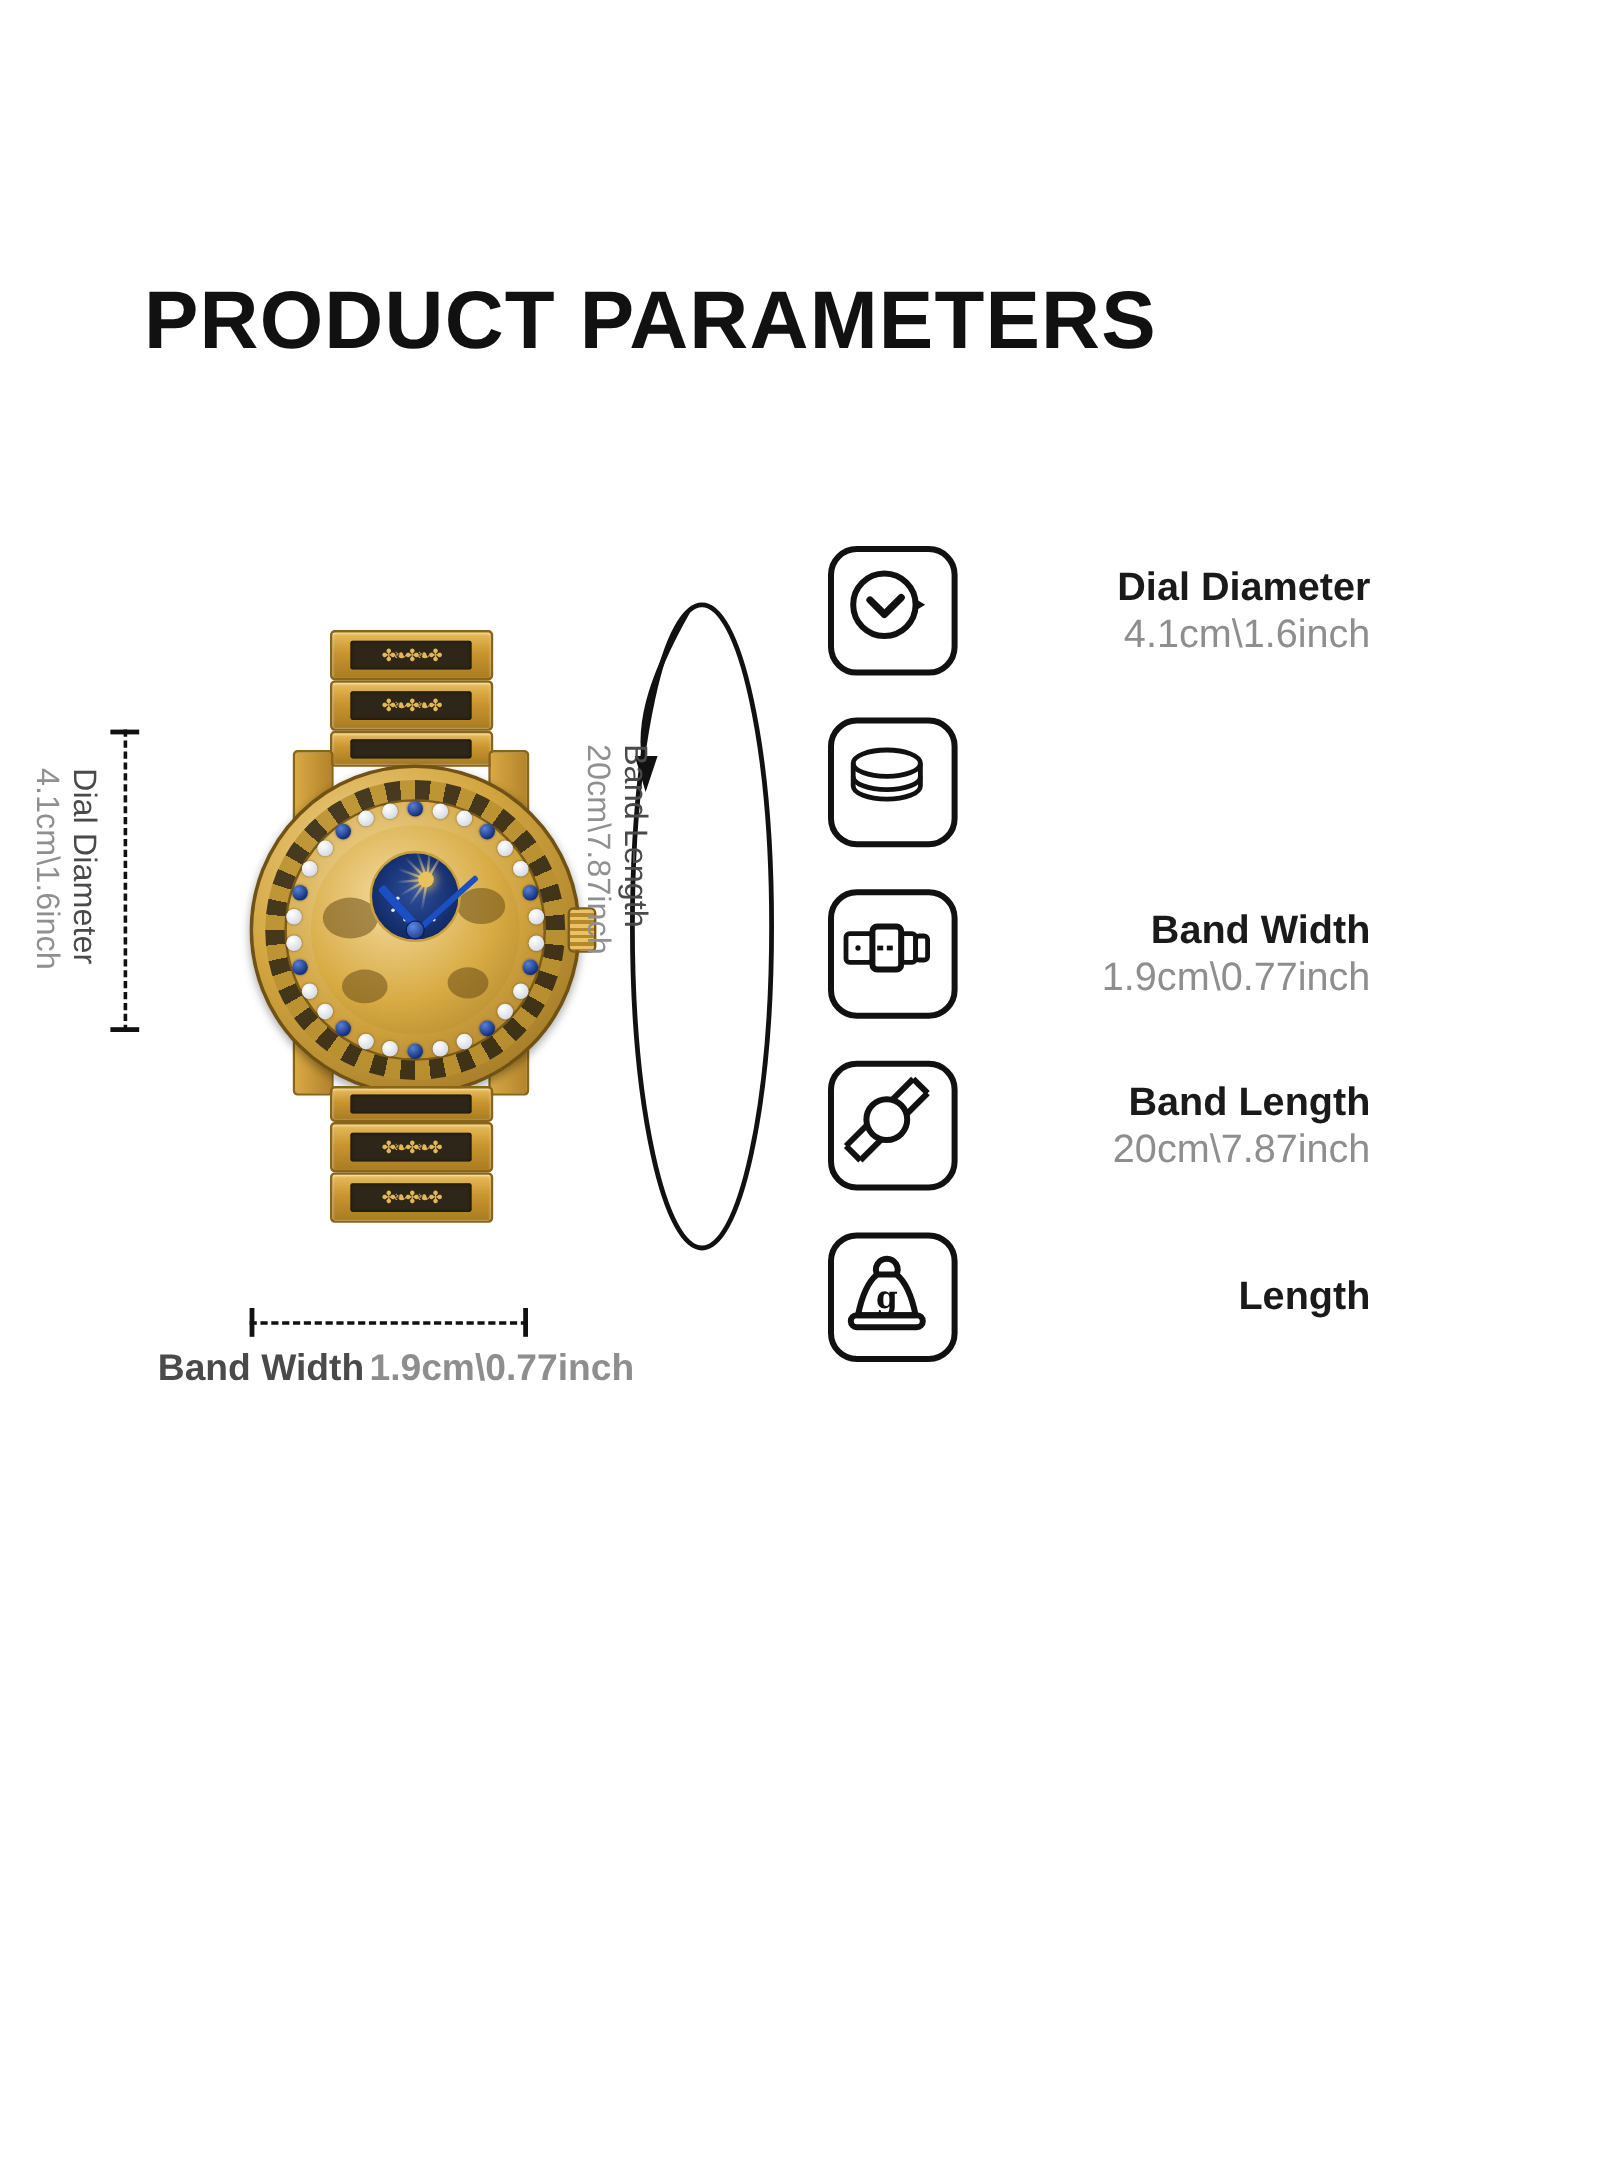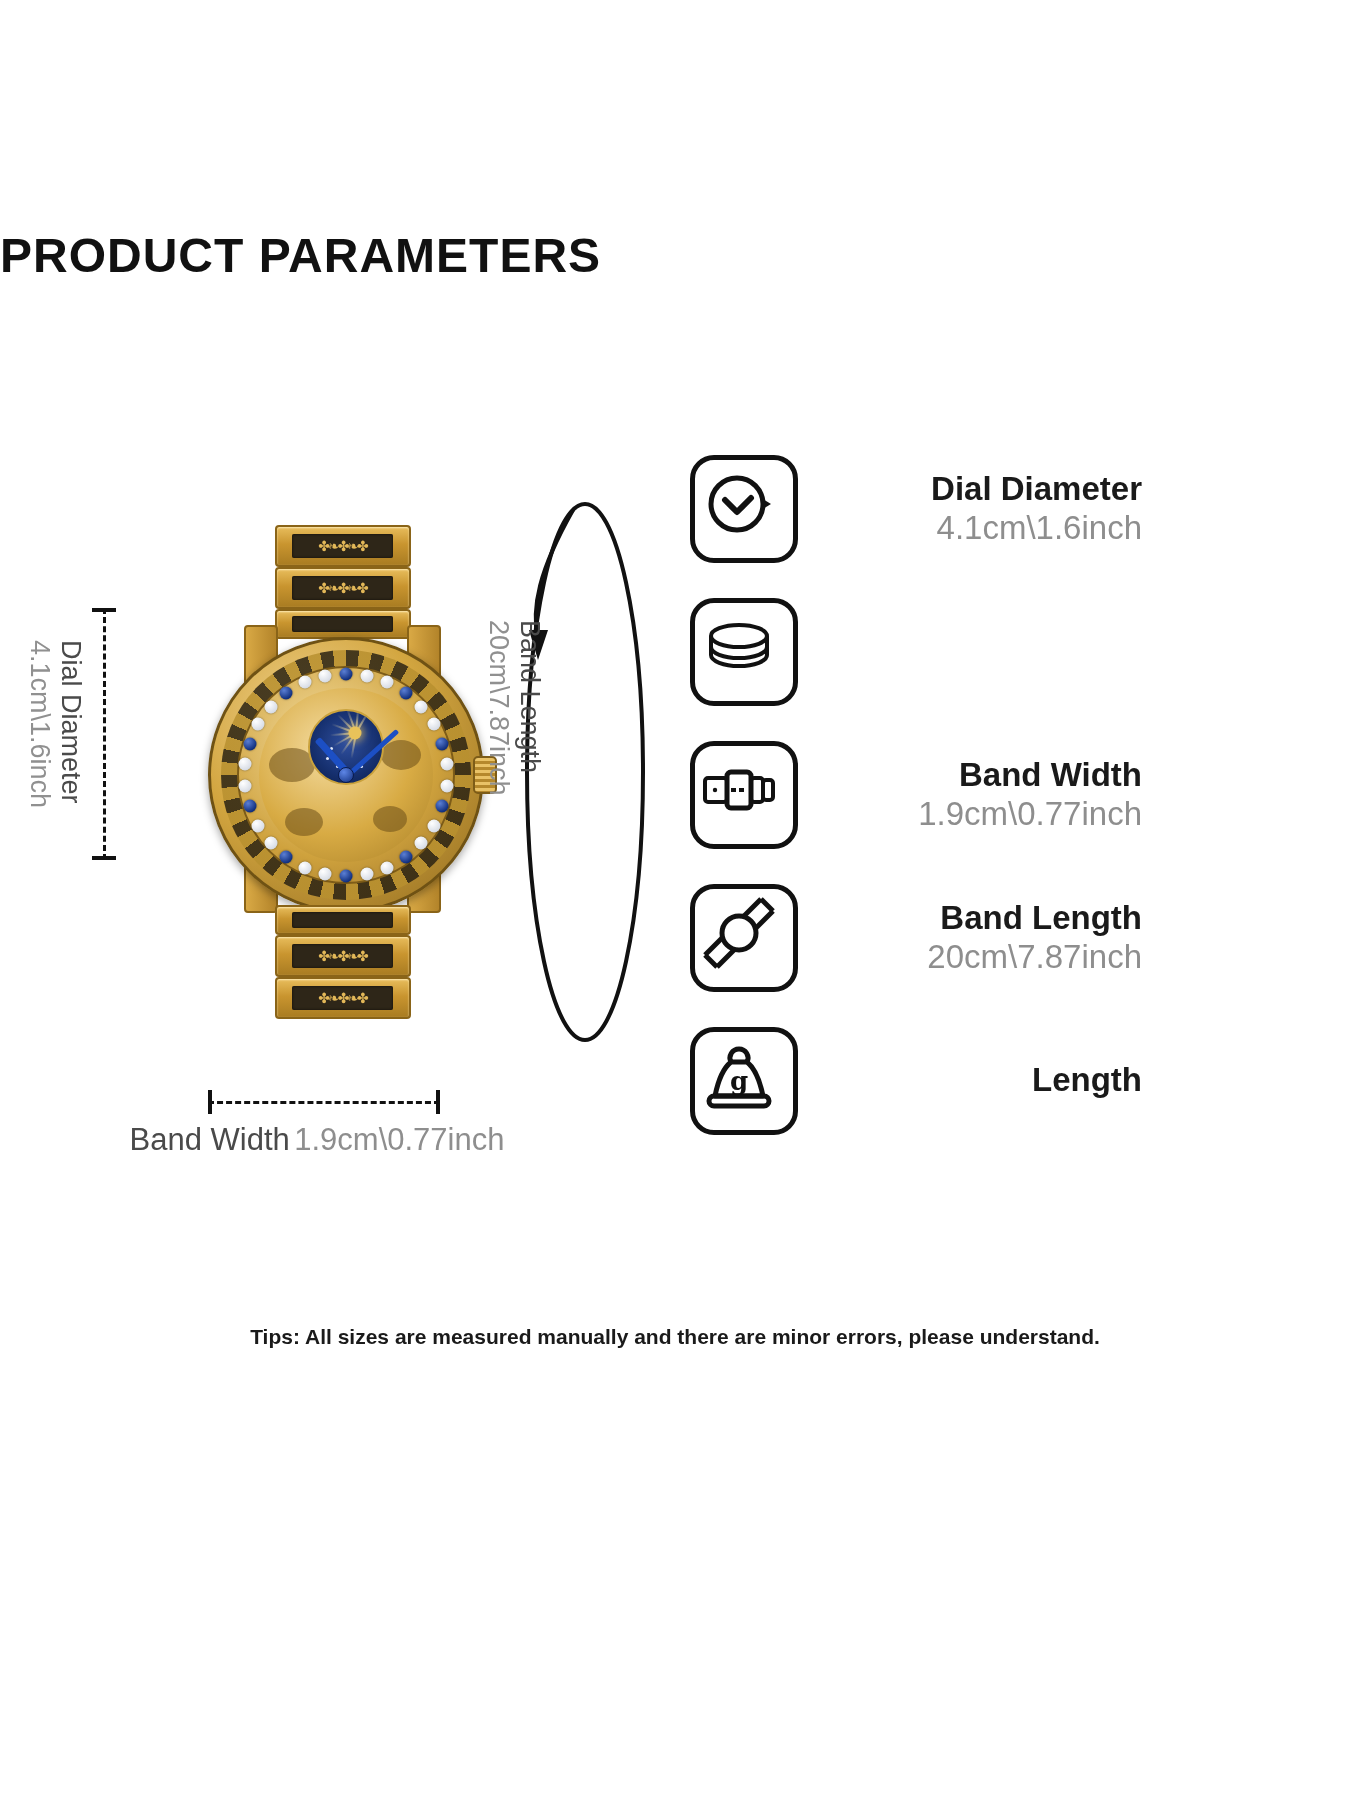--- a/index.html
+++ b/index.html
@@ -6,22 +6,22 @@
   body{
     width:1350px;height:1800px;background:#ffffff;
     font-family:"Liberation Sans", sans-serif;
     position:relative;overflow:hidden;
   }
   .page{position:relative;width:1350px;height:1800px;}
 
   
   .title{
     position:absolute;left:0;top:228px;width:1084px;
-    text-align:left;
-    font-size:48px;font-weight:bold;letter-spacing:1px;
+    text-align:center;
+    font-size:68px;font-weight:bold;letter-spacing:1px;
     color:#111111;
     font-family:"Liberation Sans", sans-serif;
     white-space:nowrap;
   }
 
   
   .dim-vert{position:absolute;left:92px;top:608px;width:24px;height:252px;}
   .dim-vert .line{
     position:absolute;left:11px;top:0;width:0;height:252px;
     border-left:3px dashed #111;
@@ -163,21 +163,21 @@
   .dim-horiz .line{
     position:absolute;left:0;top:11px;width:232px;height:0;
     border-top:3px dashed #111;
   }
   .dim-horiz .cap{
     position:absolute;top:0;width:0;height:24px;border-left:4px solid #111;
   }
   .dim-horiz .cap.l{left:0;}
   .dim-horiz .cap.r{left:228px;}
   .bw-text{
-    position:absolute;left:112px;top:1120px;width:410px;text-align:center;
+    position:absolute;left:125px;top:1120px;width:410px;text-align:center;font-weight:bold;
   }
   .bw-text .name{font-size:31px;color:#4a4a4a;line-height:1.28;}
   .bw-text .val{font-size:31px;color:#8e8e8e;line-height:1.28;}
 
   
   .specs{position:absolute;left:690px;top:437px;width:460px;}
   .spec-row{
     position:relative;height:143px;display:flex;align-items:center;
   }
   .spec-icon{
@@ -408,15 +408,14 @@
           <text x="44" y="58" font-family="DejaVu Serif, serif" font-size="26" font-weight="bold" fill="#111" text-anchor="middle">g</text>
         </svg>
       </div>
       <div class="spec-text">
         <span class="lbl">Length</span>
       </div>
     </div>
 
   </div>
 
-  <div class="footer">Tips: All sizes are measured manually and there are minor errors, please understand.</div>
 
 </div>
 
 </body></html>

